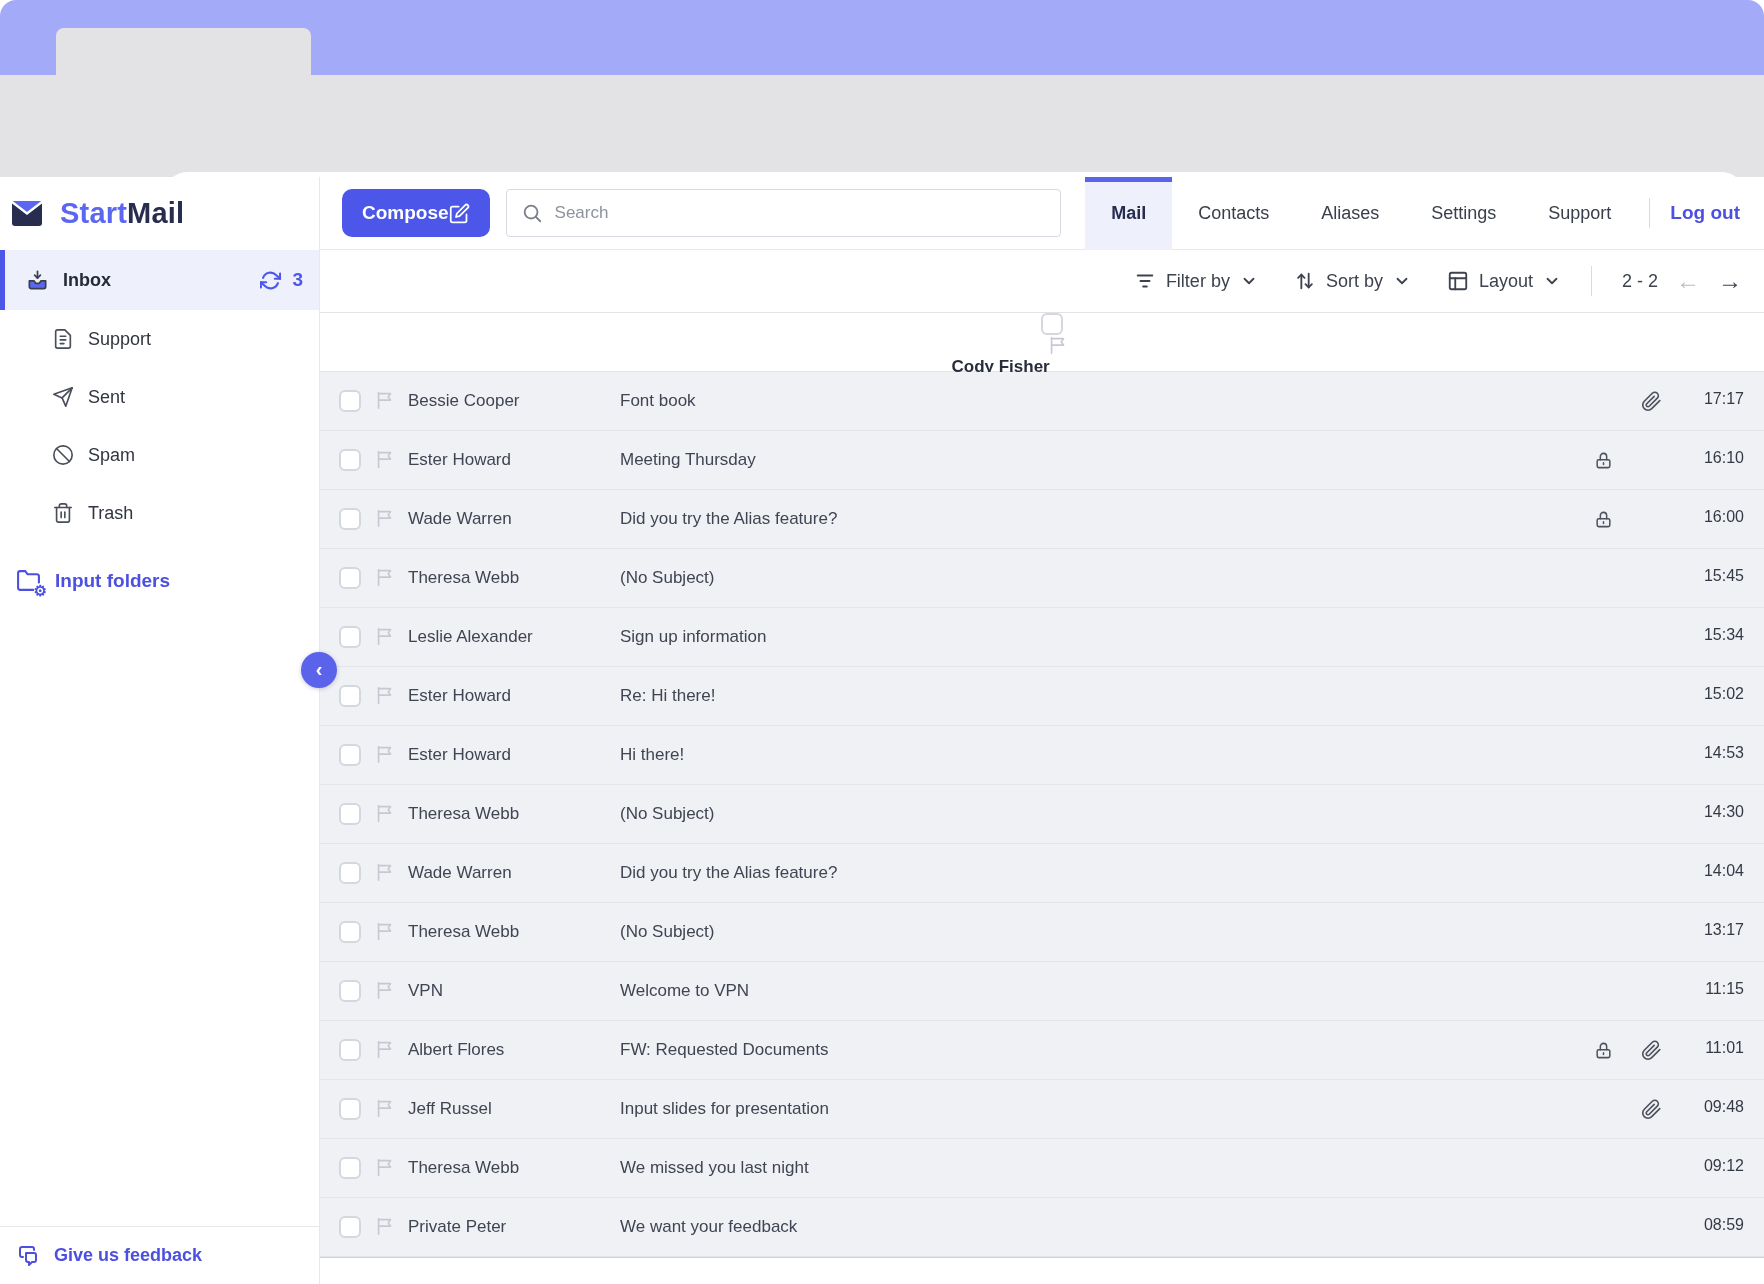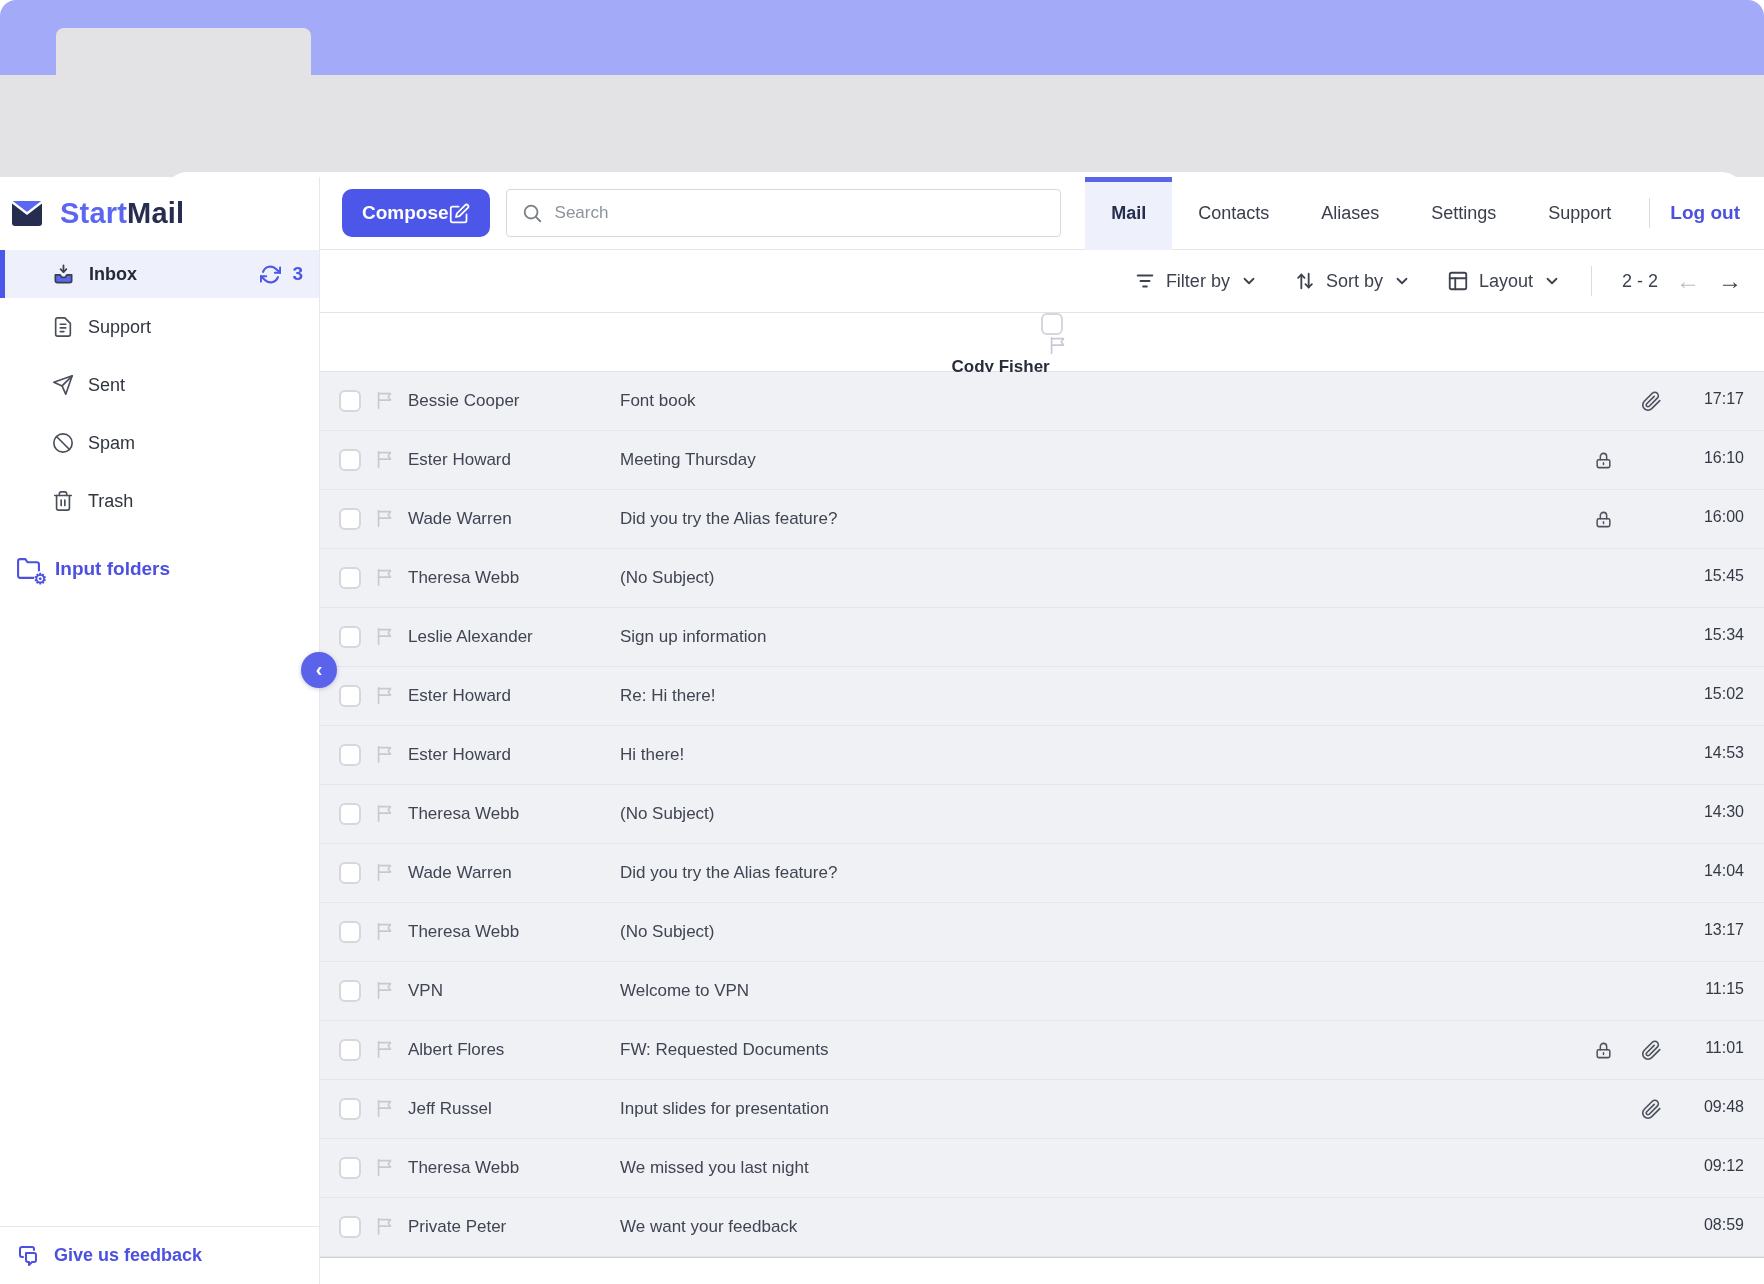--- a/index.html
+++ b/index.html
@@ -56,22 +56,22 @@
   .logo-text .t2 { color: #262d4e; }
 
   .nav { display: flex; flex-direction: column; }
   .nav-item {
     height: 58px; display: flex; align-items: center;
     padding-left: 52px; gap: 14px;
     font-size: 18px; color: #30353f; cursor: pointer;
   }
   .nav-item .nav-ic { color: #494e58; }
   .nav-item.selected {
-    height: 48px; background: #eef0fb;
-    border-left: 5px solid #4c57e9; padding-left: 47px;
+    height: 60px; background: #eef0fb;
+    border-left: 5px solid #4c57e9; padding-left: 21px;
     font-weight: bold; color: #242a38;
   }
   .nav-item.selected .spacer { flex: 1; }
   .nav-count {
     color: #4c57e9; font-weight: bold; font-size: 19px;
     padding-right: 16px; display: flex; align-items: center; gap: 11px;
   }
   .manage {
     margin-top: 14px; display: flex; align-items: center; gap: 12px;
     padding-left: 15px; height: 50px; cursor: pointer;

